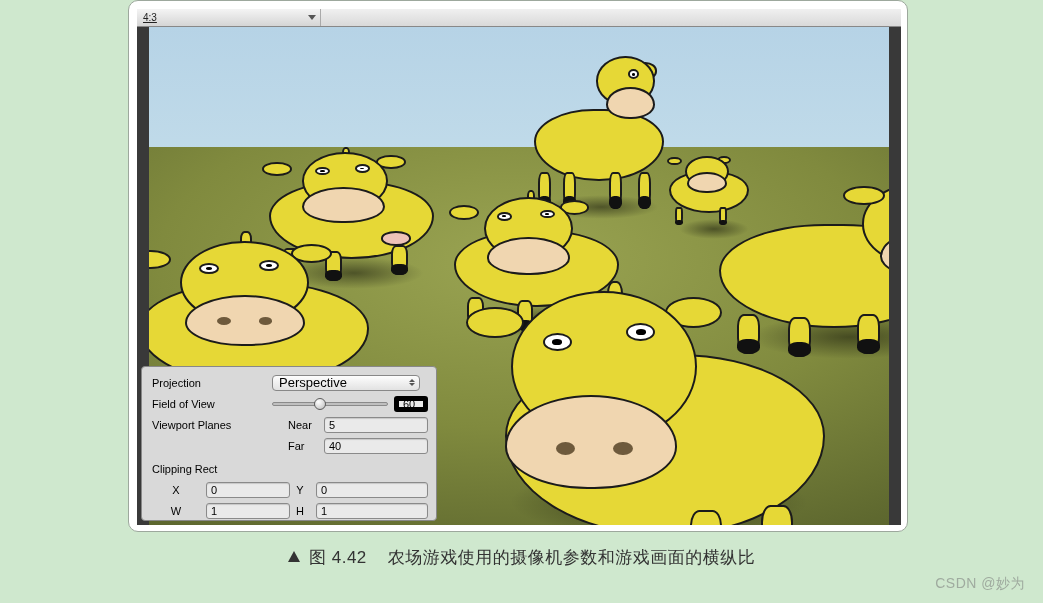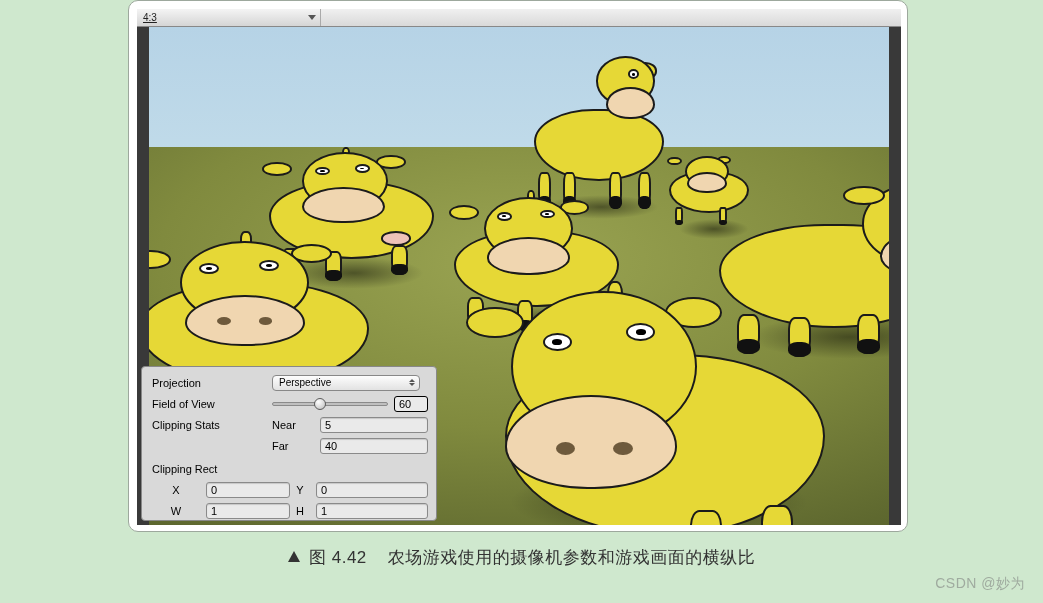--- a/index.html
+++ b/index.html
@@ -111,41 +111,41 @@
     height: 155px;
     background: #d9d9d9;
     border: 1px solid #888;
     border-radius: 4px;
     padding: 6px 8px 4px 10px;
     font-size: 11px;
     color: #000;
   }
   .panel .row { display:flex; align-items:center; height:19px; margin-bottom:2px;}
   .panel .lbl { width: 120px;}
-  .panel .sublbl { width: 48px; text-indent:0;}
+  .panel .sublbl { width: 36px; text-indent:0;margin-left:16px;}
   .panel .indent-narrow { width: 54px; text-align:center; padding-right:6px;}
   .dd {
     height:16px; min-width:148px; display:flex; justify-content:space-between;
     align-items:center; padding:0 4px 0 6px;
     background:linear-gradient(#fdfdfd,#e2e2e2);
-    border:1px solid #888; border-radius:4px; font-size:10px;
+    border:1px solid #888; border-radius:4px; font-size:13px;
   }
   .dd .updn { display:flex; flex-direction:column; gap:1px;}
   .dd .updn span { width:0;height:0;border-left:3px solid transparent;border-right:3px solid transparent;}
   .dd .updn .u { border-bottom:3px solid #555;}
   .dd .updn .d { border-top:3px solid #555;}
   .field {
     flex:1; height:16px; background:#eaeaea; border:1px solid #8a8a8a;
     border-radius:3px; padding:0 4px; font-size:11px; display:flex; align-items:center;
     box-shadow: inset 0 1px 1px rgba(0,0,0,0.15);
   }
   .slider-wrap { flex:1; display:flex; align-items:center; gap:6px; }
   .slider-track { position:relative; flex:1; height:4px; background:#bfbfbf; border:1px solid #8a8a8a; border-radius:2px;}
   .slider-knob  { position:absolute; top:-5px; left:36%; width:12px; height:12px; background:radial-gradient(circle at 35% 30%,#fff,#cfcfcf 70%,#9e9e9e); border:1px solid #5c5c5c; border-radius:50%;}
-  .slider-val   { width:34px; height:16px; background:#eaeaea; border:1px solid #000000; border-radius:3px; padding:0 4px; display:flex; align-items:center;}
+  .slider-val   { width:34px; height:16px; background:#eaeaea; border:5px solid #000000; border-radius:3px; padding:0 4px; display:flex; align-items:center;}
 
   .caption {
     position:absolute;
     left: 0; right: 0;
     top: 546px;
     text-align:center;
     font-size:17px;
     color:#333;
     letter-spacing:0.5px;
   }
@@ -346,21 +346,21 @@
       <div class="row">
         <div class="lbl">Field of View</div>
         <div class="slider-wrap">
           <div class="slider-track">
             <div class="slider-knob"></div>
           </div>
           <div class="slider-val">60</div>
         </div>
       </div>
       <div class="row">
-        <div class="lbl">Clipping Stats</div>
+        <div class="lbl">Viewport Planes</div>
         <div class="sublbl">Near</div>
         <div class="field">5</div>
       </div>
       <div class="row">
         <div class="lbl"></div>
         <div class="sublbl">Far</div>
         <div class="field">40</div>
       </div>
       <div class="row" style="margin-top:4px;">
         <div class="lbl">Clipping Rect</div>

